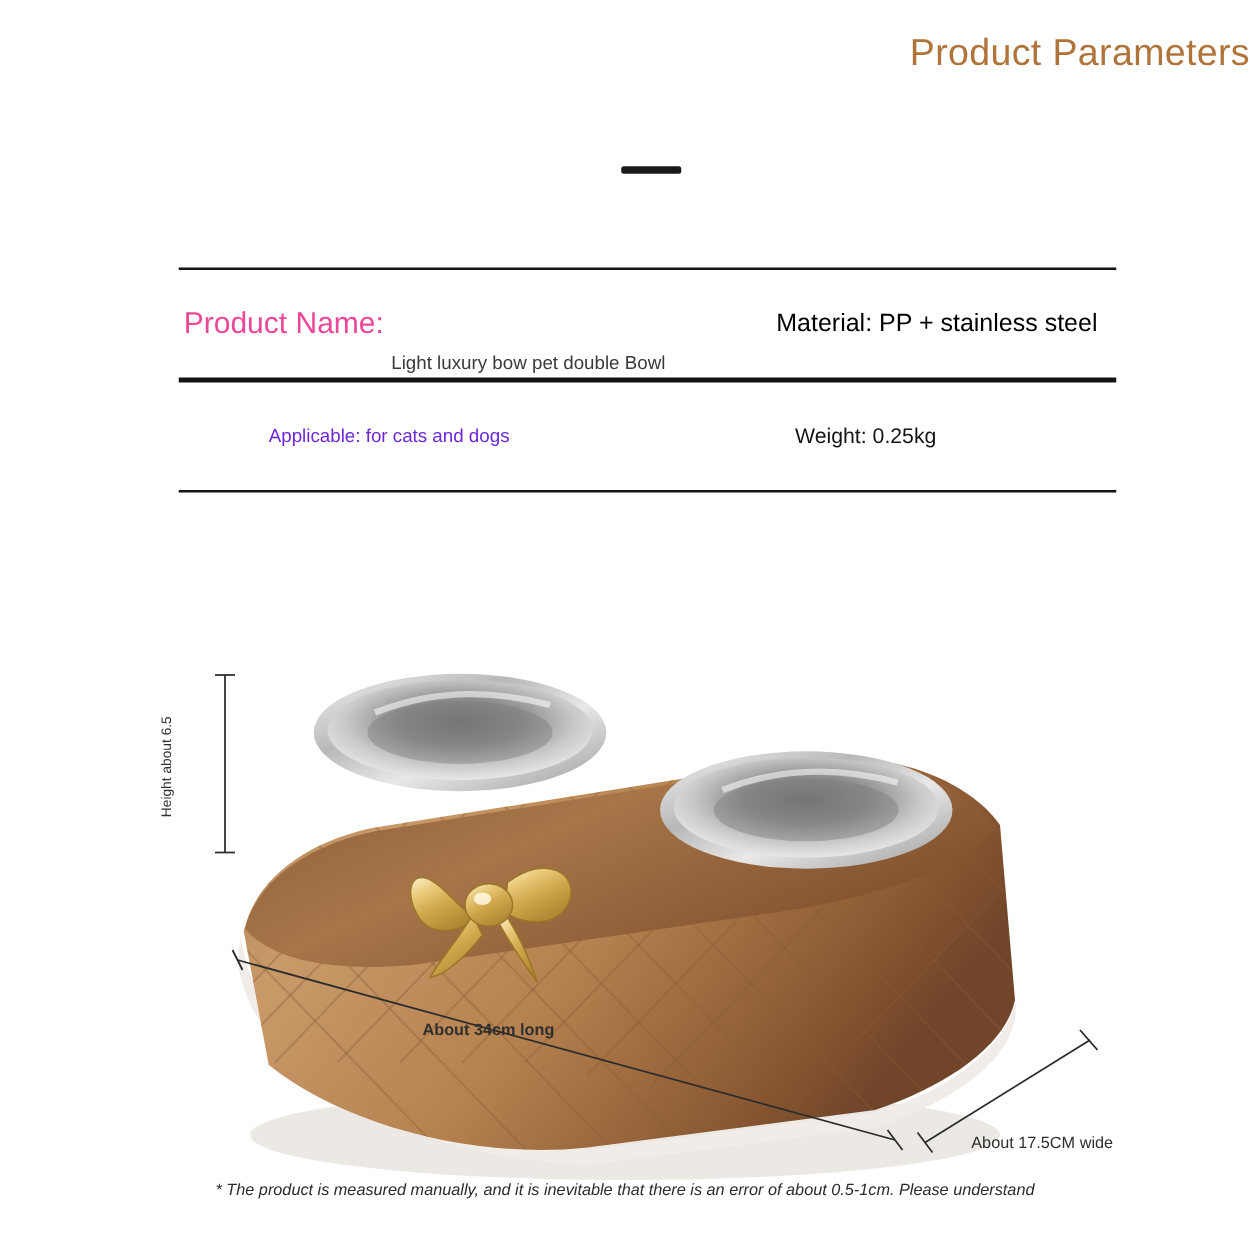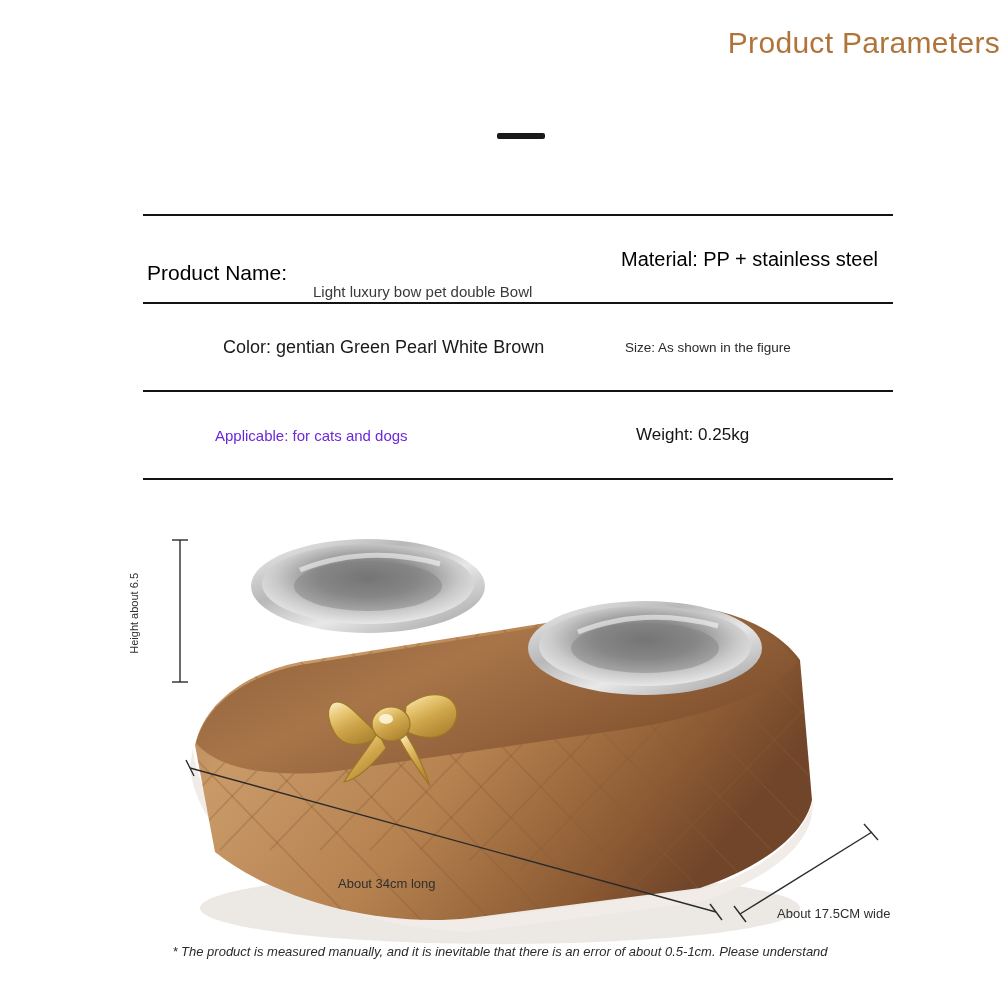--- a/index.html
+++ b/index.html
@@ -51,21 +51,21 @@
     height: 86px;
   }
   .cell {
     position: absolute;
     top: 50%;
     transform: translateY(-50%);
     color: #1c1c1c;
     white-space: nowrap;
   }
 
-  .r1-label { left: 4px; font-size: 21px; color: #000000; margin-top: 14px; }
+  .r1-label { left: 4px; font-size: 24px; color: #ec4899; }
   .r1-value { left: 170px; font-size: 15px; color: #3a3a3a; margin-top: 32px; }
   .r1-right  { left: 478px; font-size: 20px; color: #000000; }
 
   .r2-left  { left: 80px; font-size: 18px; color: #1a1a1a; }
   .r2-right { left: 482px; font-size: 13.5px; color: #2a2a2a; }
 
   .r3-left  { left: 72px; font-size: 15px; color: #6d28d9; }
   .r3-right { left: 478px; font-size: 17px; color: #141414; margin-left: 15px; }
 
   
@@ -85,21 +85,21 @@
     font-size: 13px;
     color: #2b2b2b;
     font-style: italic;
   }
   .dim-text {
     position: absolute;
     font-size: 13px;
     color: #2f2f2f;
     white-space: nowrap;
   }
-  .dim-long  { top: 876px; left: 338px; }
+  .dim-long  { top: 816px; left: 338px; font-weight: bold; }
   .dim-wide  { top: 906px; left: 770px; margin-left: 7px; }
   .dim-height {
     top: 573px;
     left: 128px;
     width: 20px;
     text-align: center;
     font-size: 11px;
     color: #2f2f2f;
     line-height: 12px;
     writing-mode: vertical-rl;
@@ -118,24 +118,20 @@
   <div class="rule"></div>
 
   <div class="spec-row">
     <div class="cell r1-label">Product Name:</div>
     <div class="cell r1-value">Light luxury bow pet double Bowl</div>
     <div class="cell r1-right">Material: PP + stainless steel</div>
   </div>
 
   <div class="rule"></div>
 
-  <div class="spec-row">
-    <div class="cell r2-left">Color: gentian Green Pearl White Brown</div>
-    <div class="cell r2-right">Size: As shown in the figure</div>
-  </div>
 
   <div class="rule"></div>
 
   <div class="spec-row">
     <div class="cell r3-left">Applicable: for cats and dogs</div>
     <div class="cell r3-right">Weight: 0.25kg</div>
   </div>
 
   <div class="rule"></div>
 </div>

